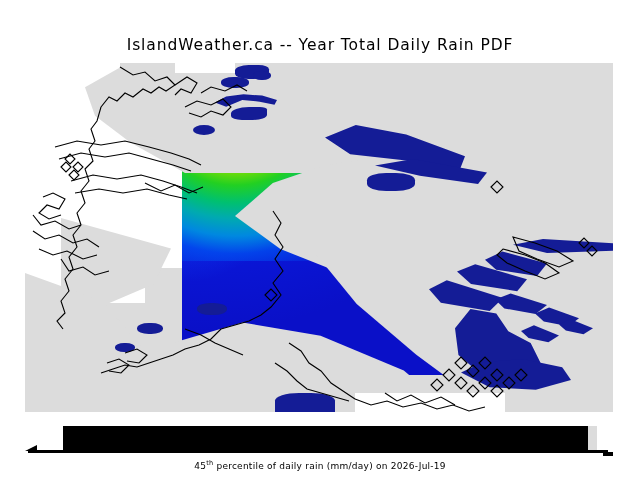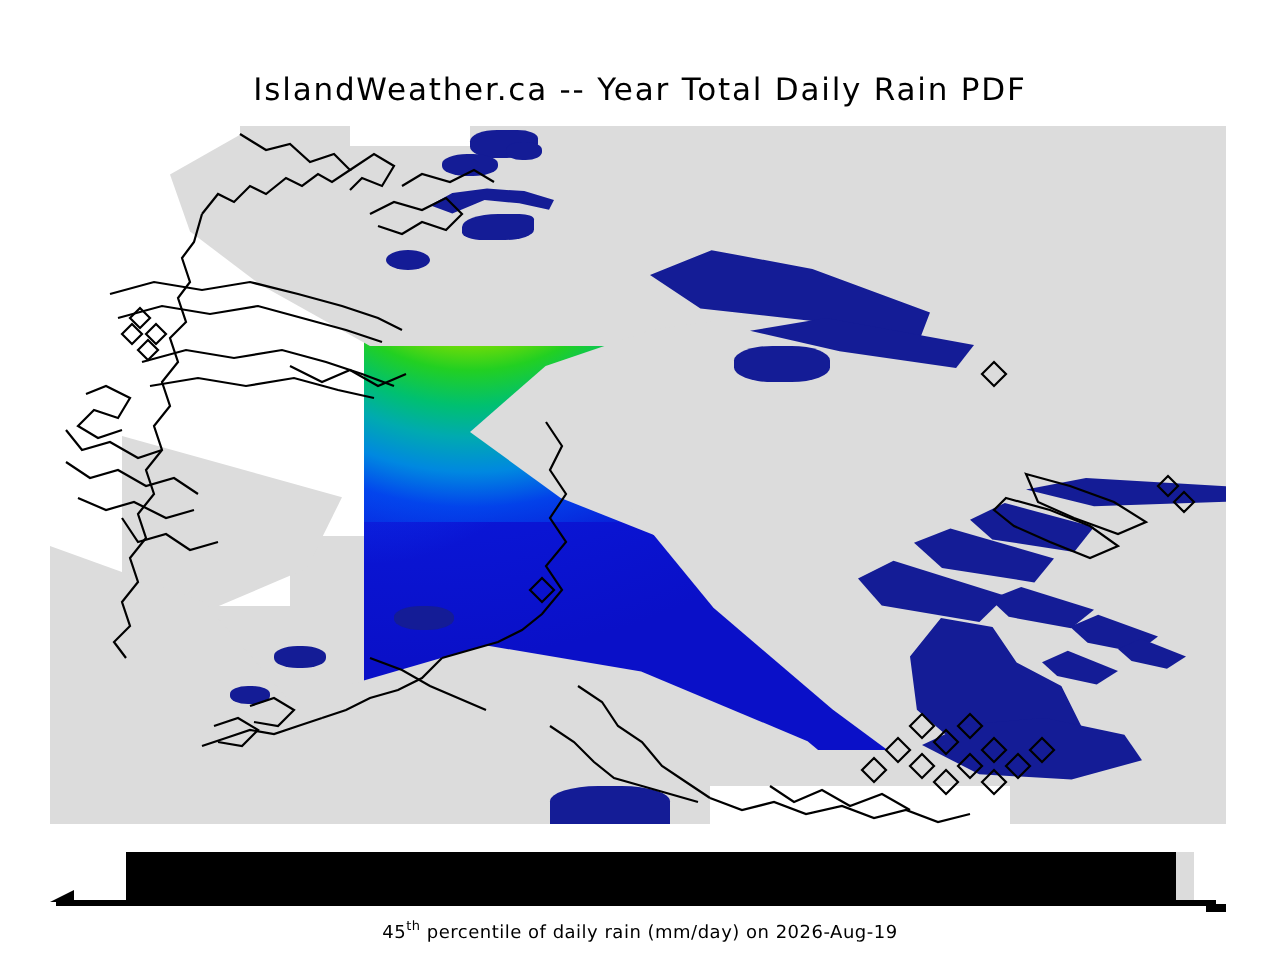--- a/index.html
+++ b/index.html
@@ -334,13 +334,13 @@
 </div>
 
 <div id="colorbar-wrap">
   <div id="colorbar-left-tick"></div>
   <div id="colorbar"></div>
   <div id="colorbar-end"></div>
   <div id="colorbar-rule"></div>
   <div id="colorbar-right-tick"></div>
 </div>
 
-<div id="caption"><span>45</span><sup>th</sup><span> percentile of daily rain (mm/day) on 2026-Aug-19</span></div>
+<div id="caption"><span>45</span><sup>th</sup><span> percentile of daily rain (mm/day) on 2026-Jul-19</span></div>
 
 </body></html>

